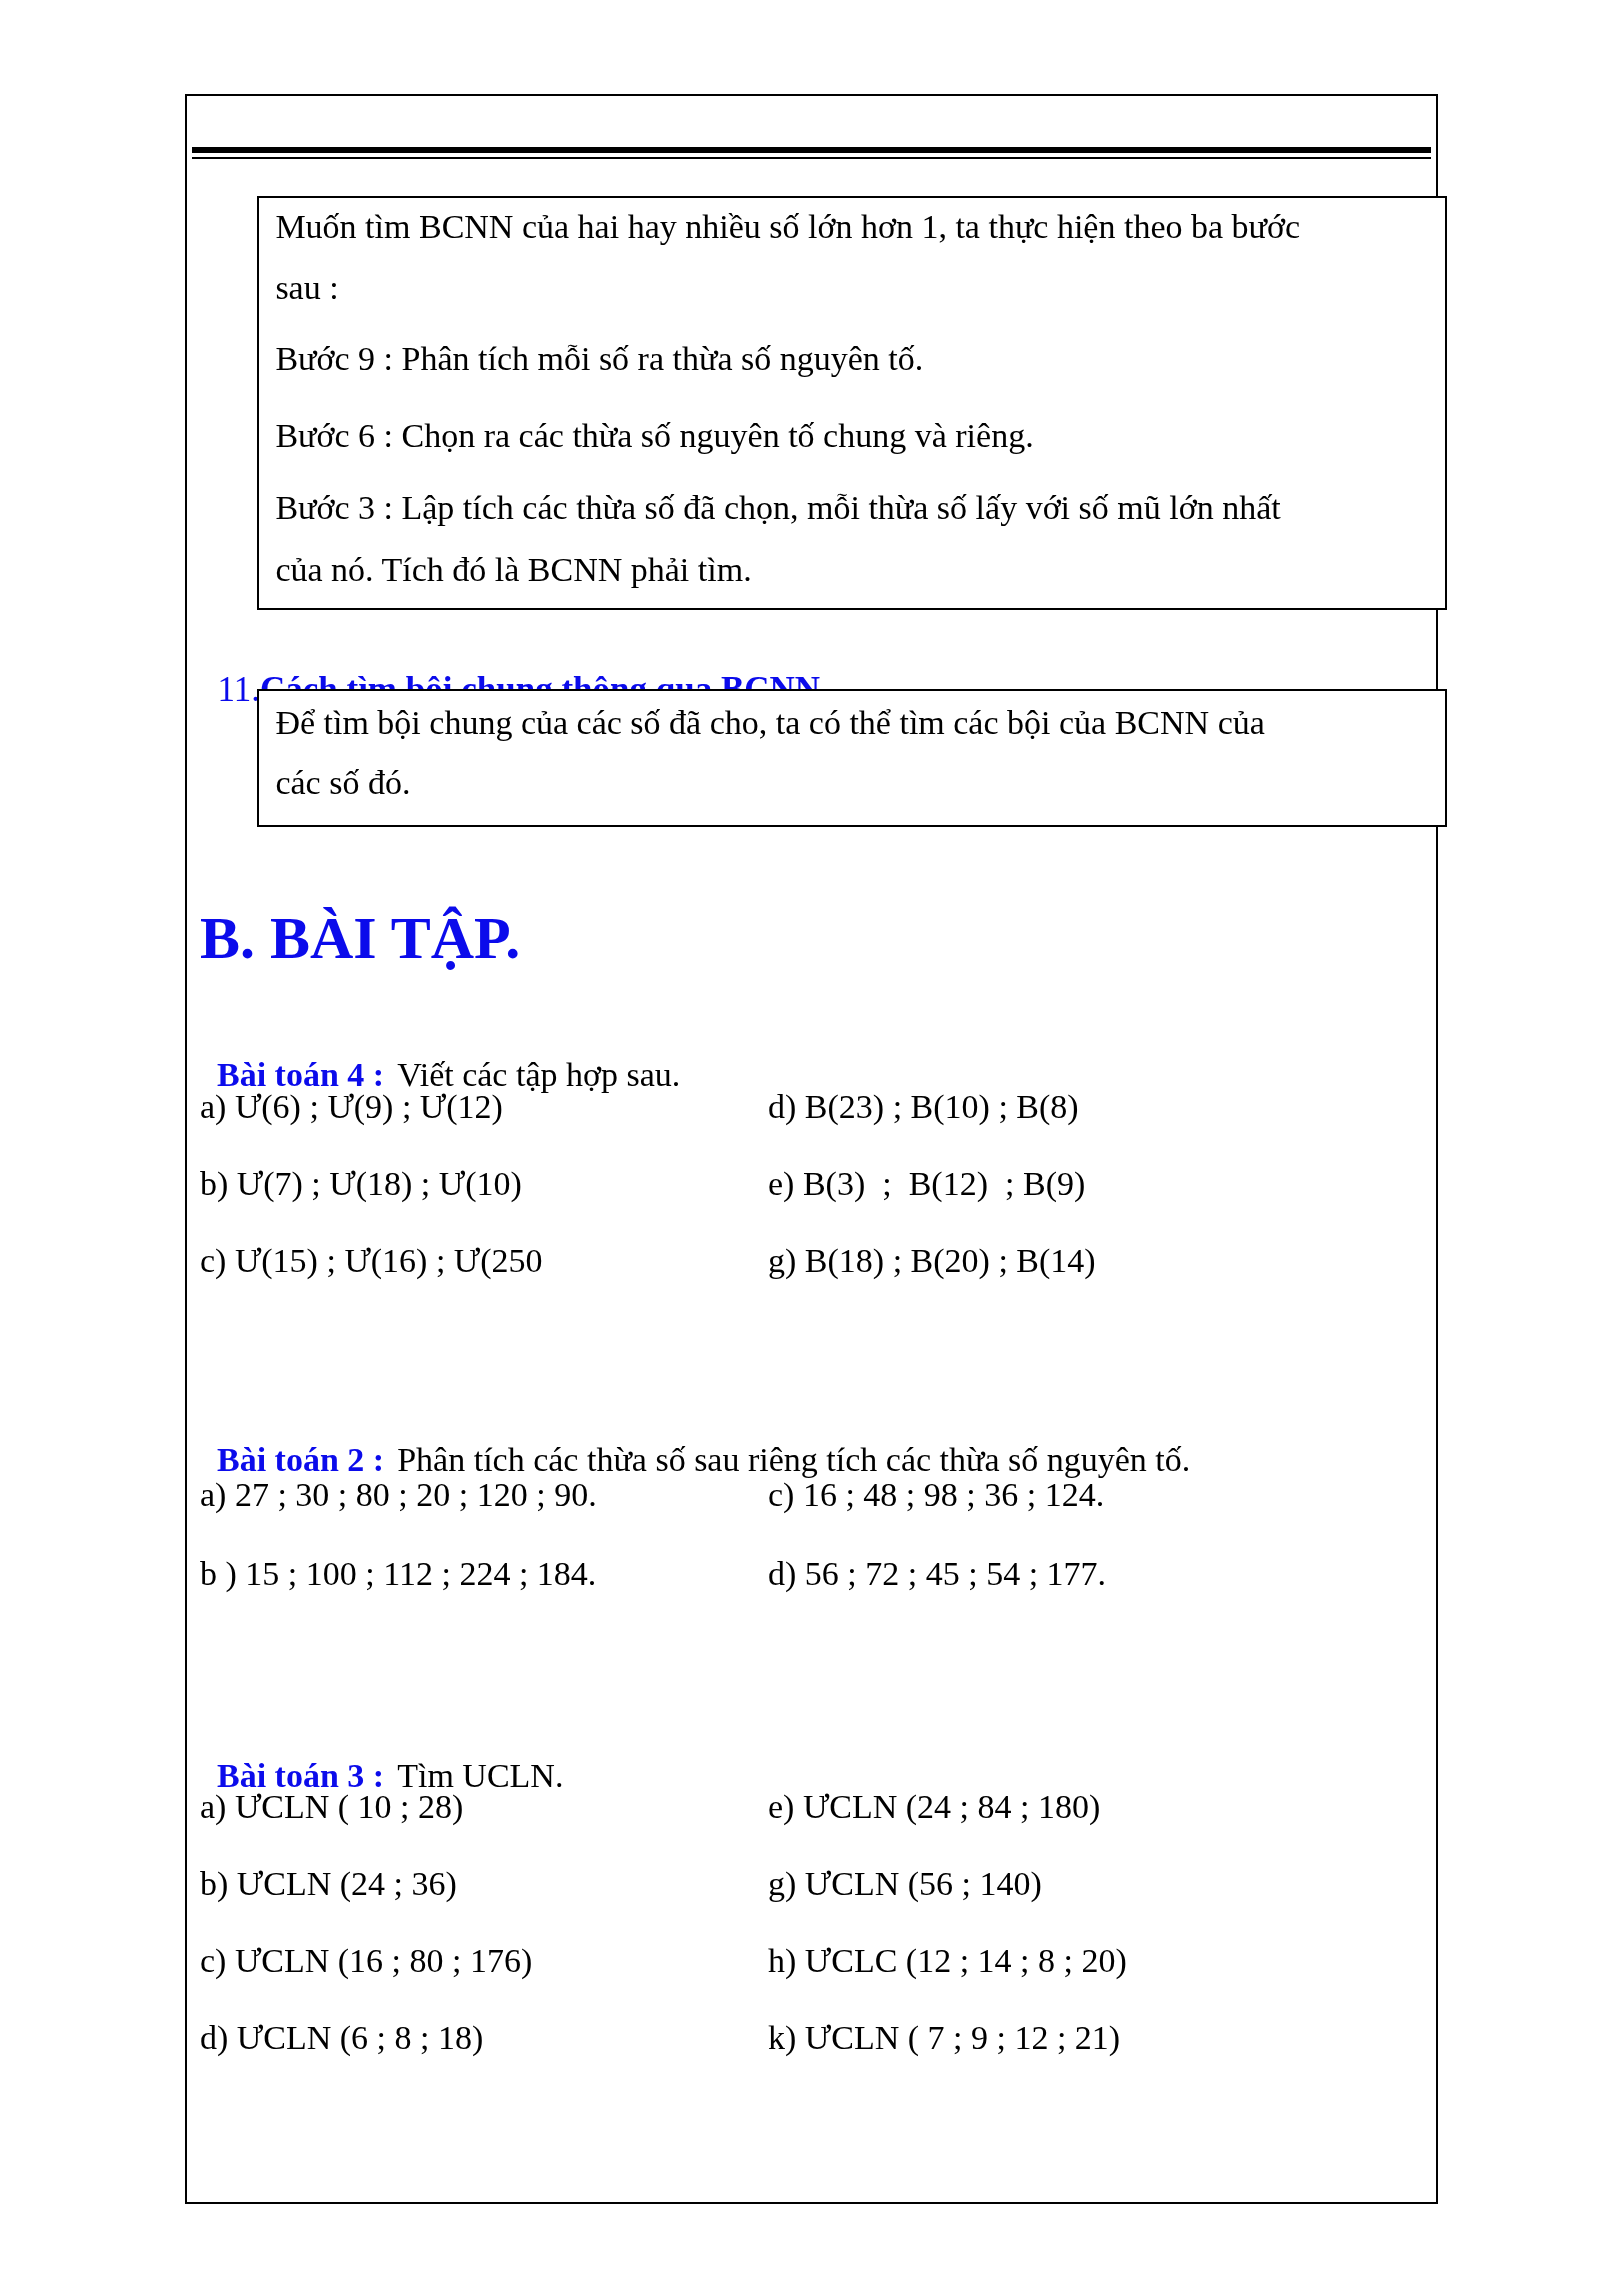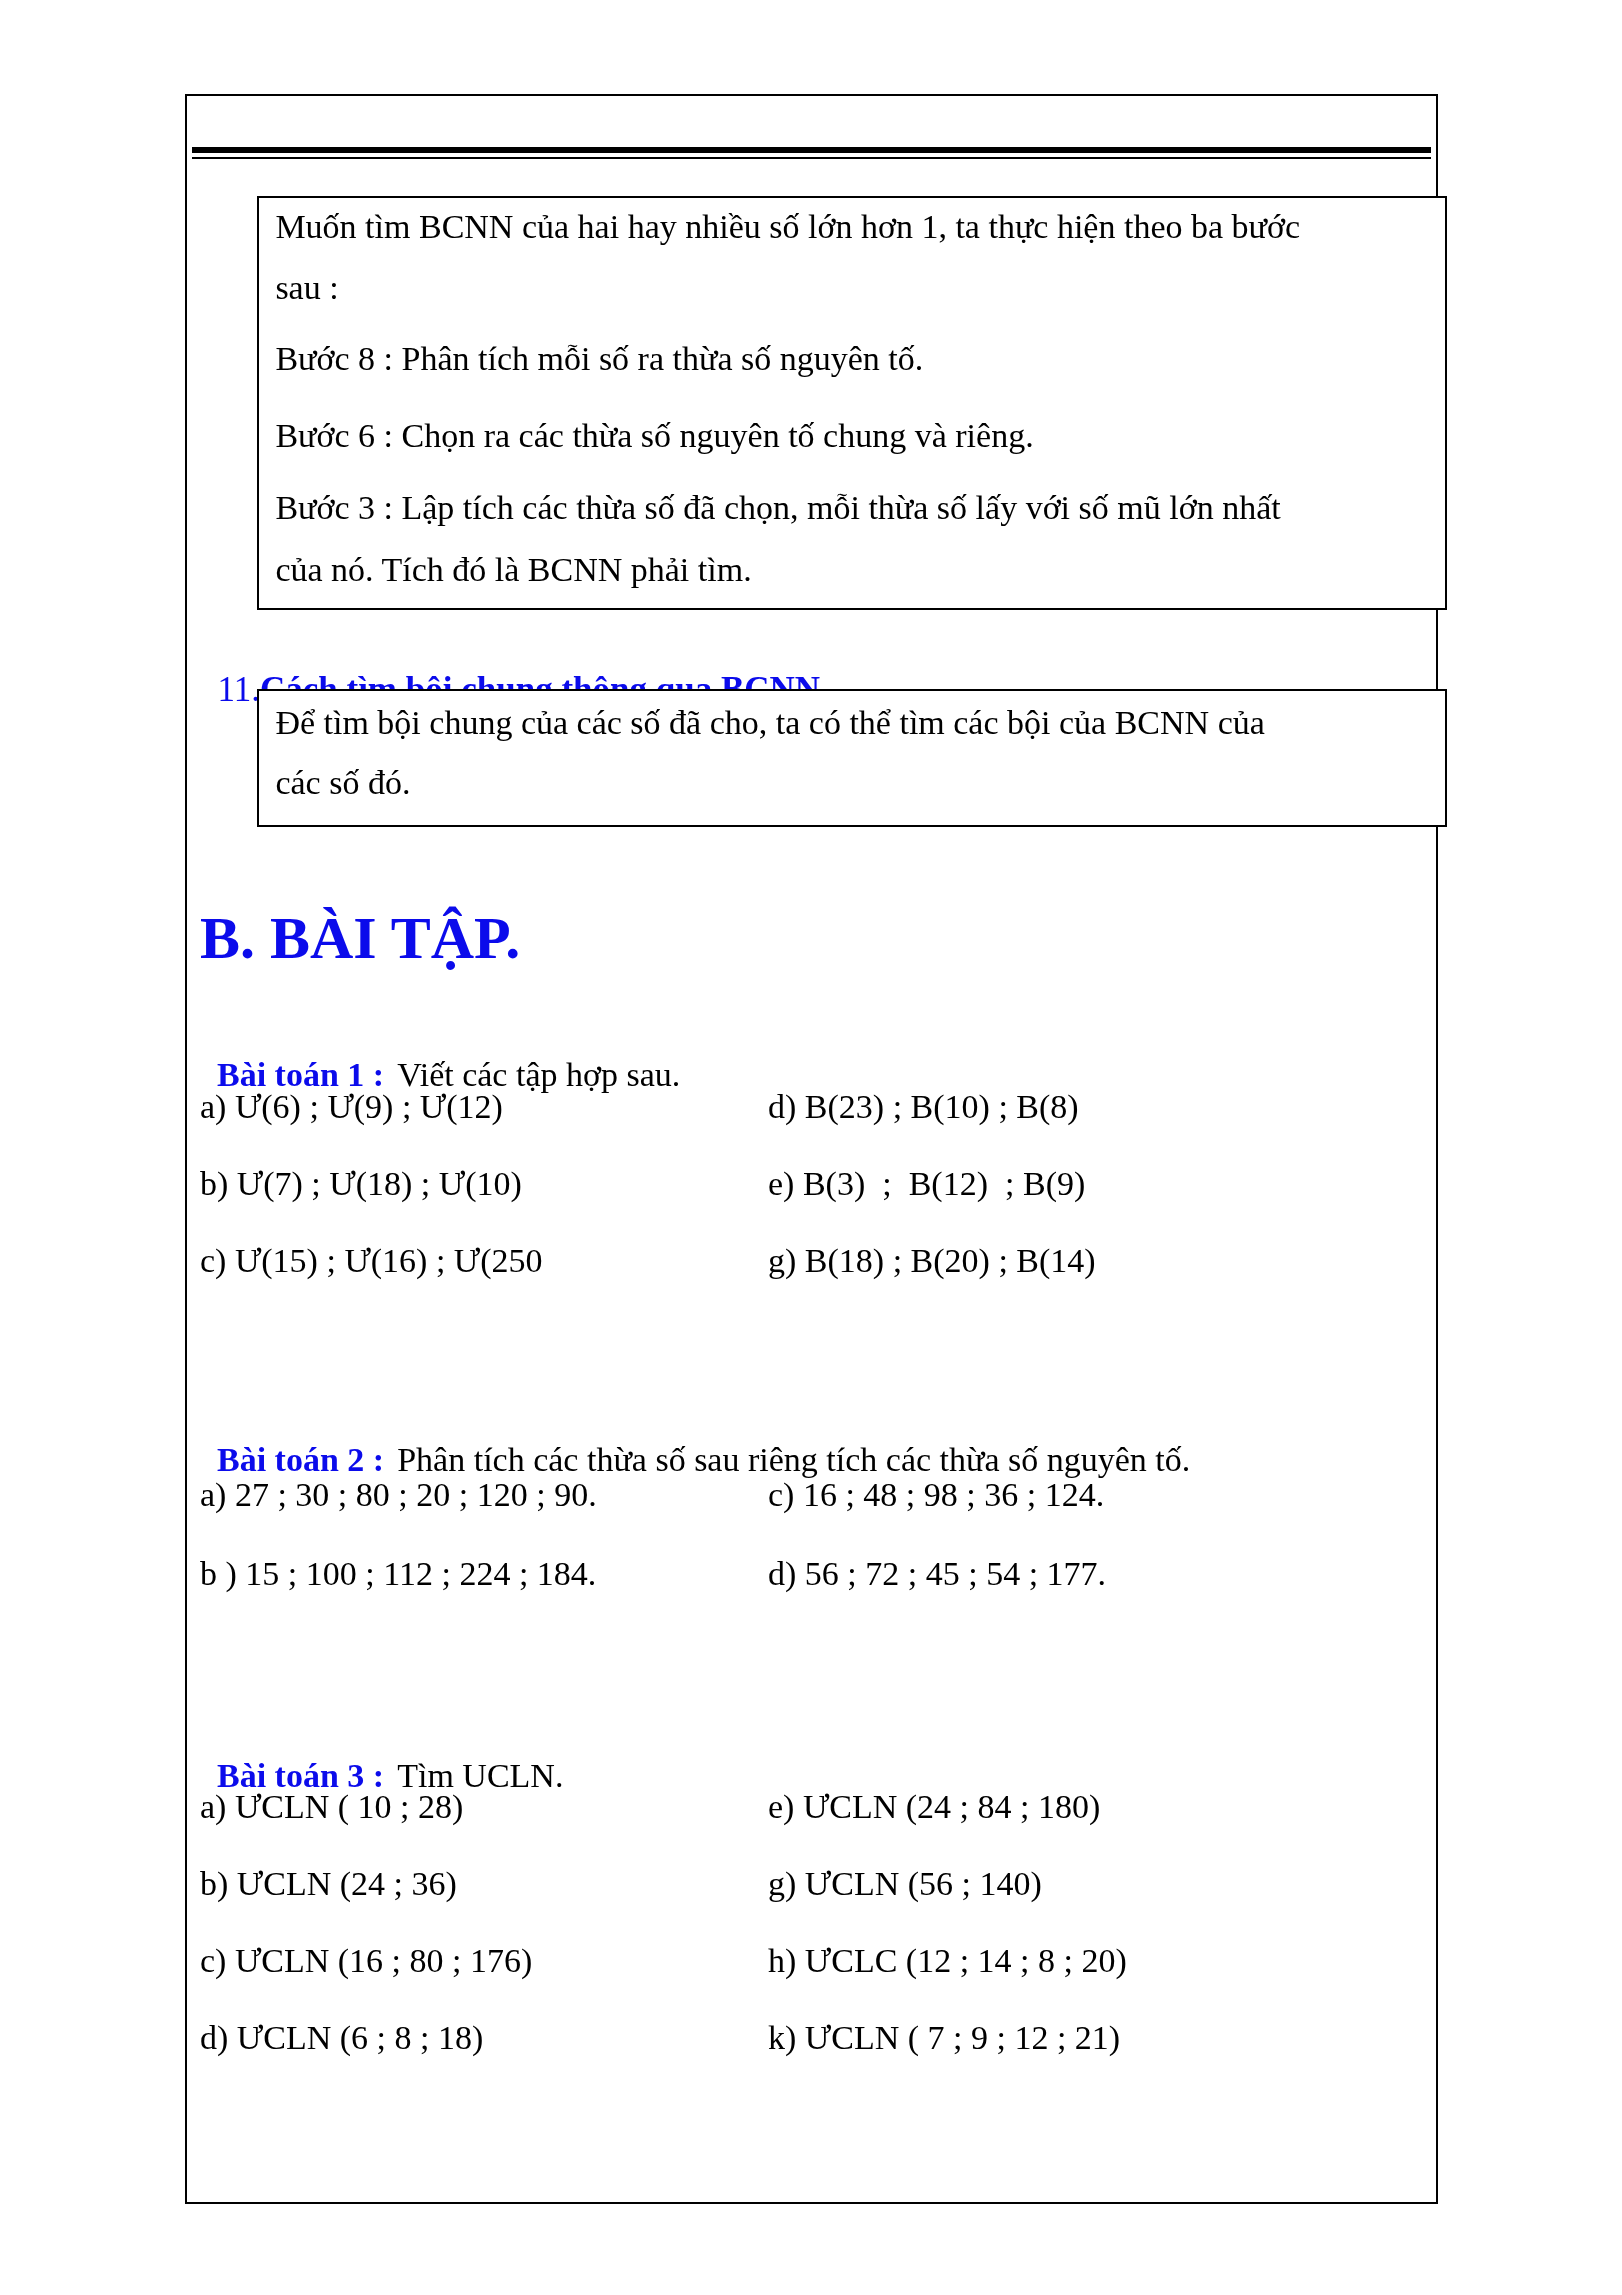--- a/index.html
+++ b/index.html
@@ -63,39 +63,39 @@
 </style>
 </head>
 <body>
 
 <div class="page-frame"></div>
 <div class="header-rule"></div>
 
 <section class="rule-box box1">
   <div class="rb-line l0">Muốn tìm BCNN của hai hay nhiều số lớn hơn 1, ta thực hiện theo ba bước</div>
   <div class="rb-line l1">sau :</div>
-  <div class="rb-line l2">Bước 8 : Phân tích mỗi số ra thừa số nguyên tố.</div>
+  <div class="rb-line l2">Bước 9 : Phân tích mỗi số ra thừa số nguyên tố.</div>
   <div class="rb-line l3">Bước 6 : Chọn ra các thừa số nguyên tố chung và riêng.</div>
   <div class="rb-line l4">Bước 3 : Lập tích các thừa số đã chọn, mỗi thừa số lấy với số mũ lớn nhất</div>
   <div class="rb-line l5">của nó. Tích đó là BCNN phải tìm.</div>
 </section>
 
 <div class="sec11">
   <span class="sec11-num">11.</span><span class="sec11-title">Cách tìm bội chung thông qua BCNN.</span>
 </div>
 
 <section class="rule-box box2">
   <div class="rb-line l0">Để tìm bội chung của các số đã cho, ta có thể tìm các bội của BCNN của</div>
   <div class="rb-line l1">các số đó.</div>
 </section>
 
 <h1 class="partb">B. BÀI TẬP.</h1>
 
 <div class="task-head" style="top:1006px">
-  <span class="task-label">Bài toán 1 :</span><span class="task-desc">Viết các tập hợp sau.</span>
+  <span class="task-label">Bài toán 4 :</span><span class="task-desc">Viết các tập hợp sau.</span>
 </div>
 <div class="cell c1" style="top:1084px">a) Ư(6) ; Ư(9) ; Ư(12)</div>
 <div class="cell c2" style="top:1084px">d) B(23) ; B(10) ; B(8)</div>
 <div class="cell c1" style="top:1161px">b) Ư(7) ; Ư(18) ; Ư(10)</div>
 <div class="cell c2" style="top:1161px">e) B(3)  ;  B(12)  ; B(9)</div>
 <div class="cell c1" style="top:1238px">c) Ư(15) ; Ư(16) ; Ư(250</div>
 <div class="cell c2" style="top:1238px">g) B(18) ; B(20) ; B(14)</div>
 
 <div class="task-head" style="top:1391px">
   <span class="task-label">Bài toán 2 :</span><span class="task-desc">Phân tích các thừa số sau riêng tích các thừa số nguyên tố.</span>

